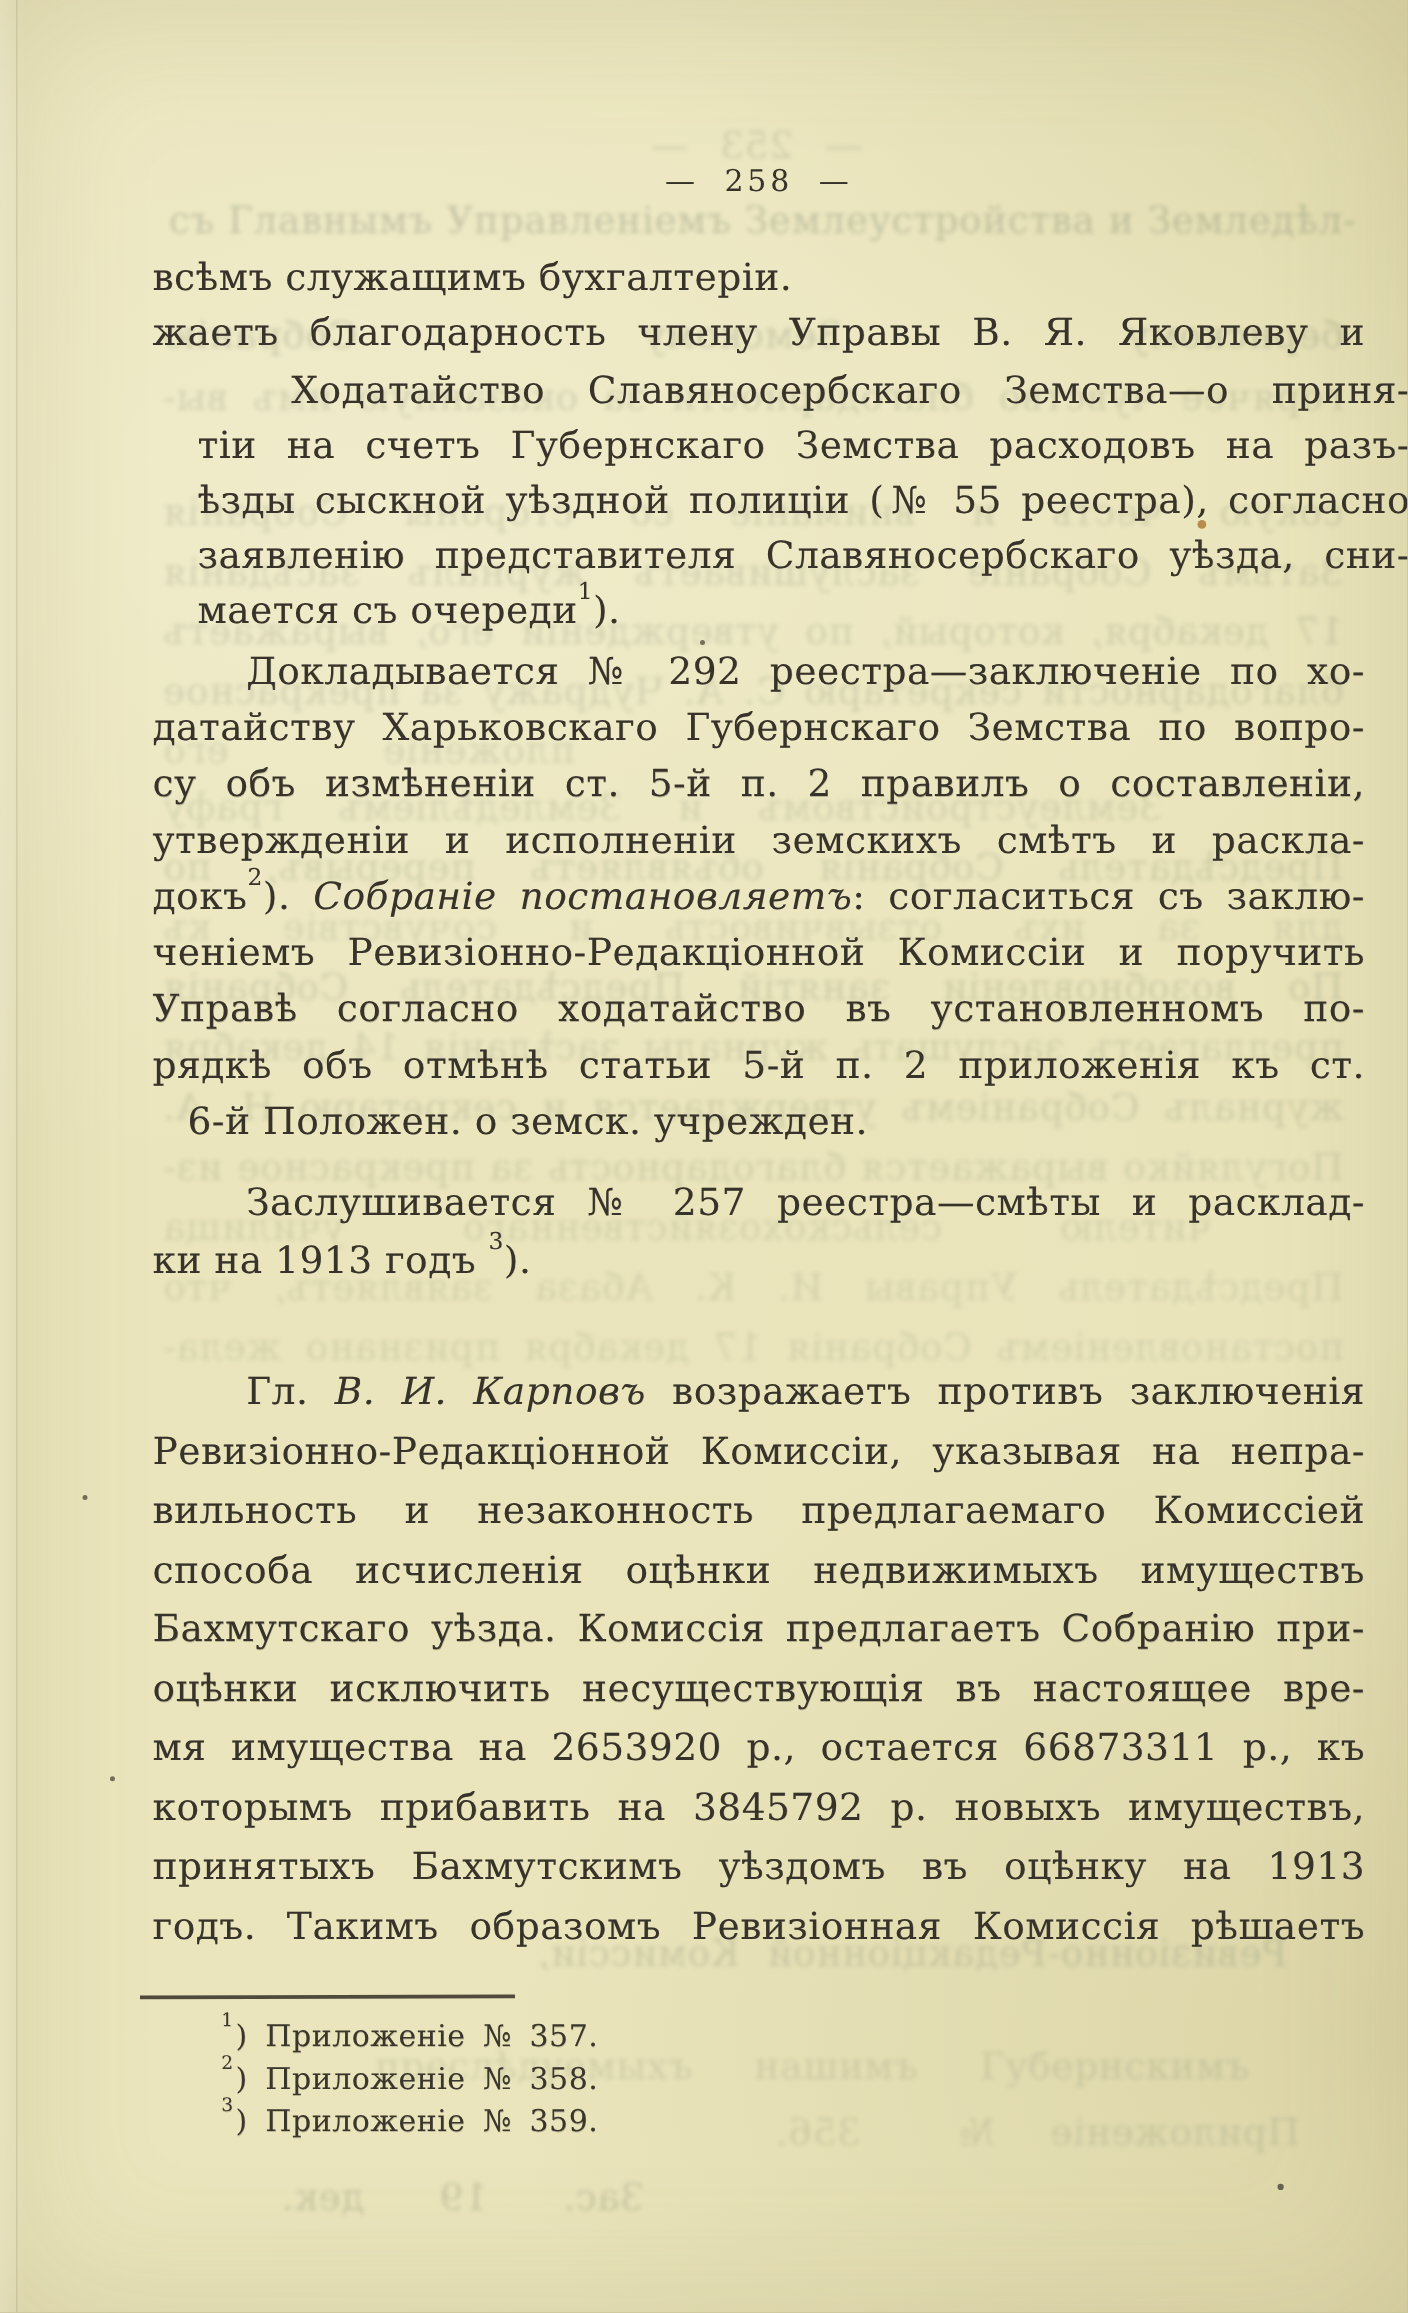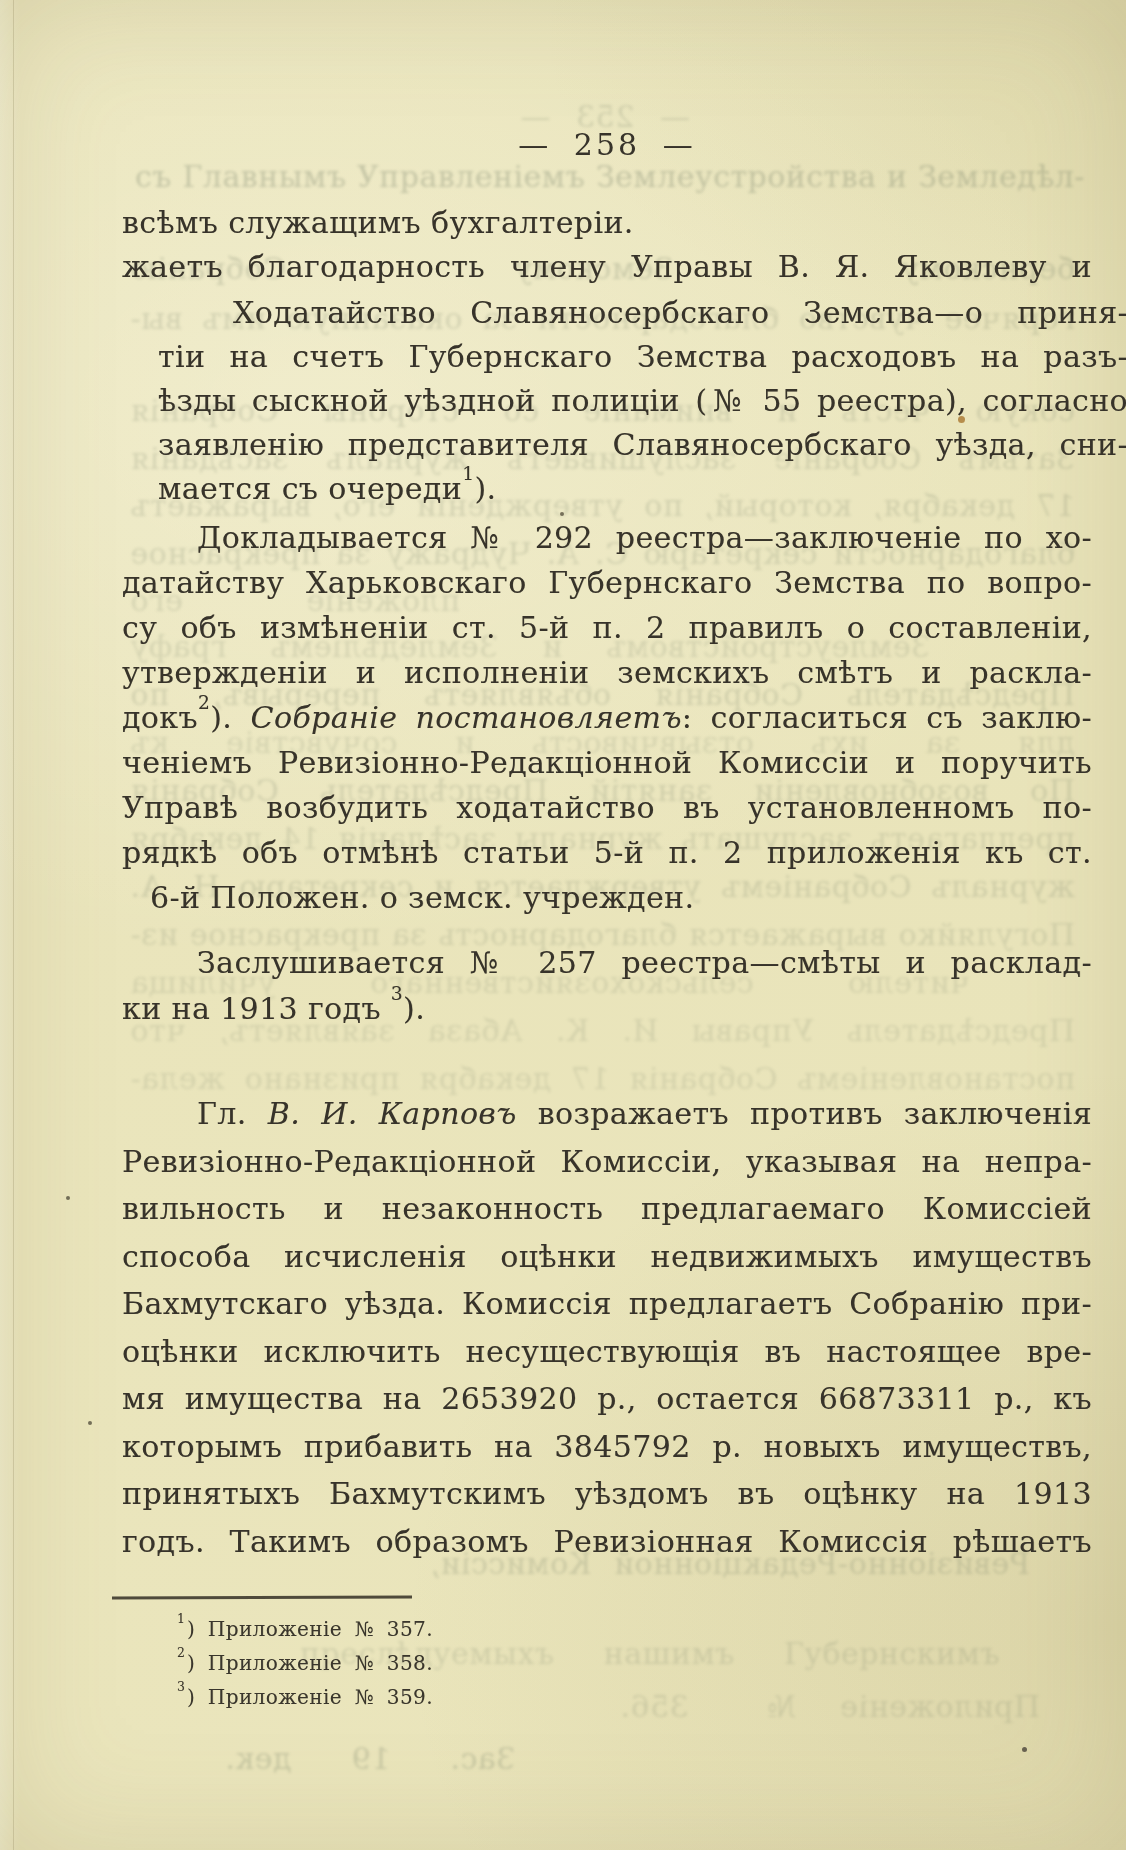--- a/index.html
+++ b/index.html
@@ -12,33 +12,33 @@
       radial-gradient(900px 500px at 100% 2%, rgba(160,148,88,0.14), rgba(160,148,88,0) 65%),
       linear-gradient(90deg, #f1eecd 0px, #eae5bc 20px, #e9e4ba 100%);
     box-shadow: inset 0 0 120px rgba(120,108,58,0.18);
   }
   .page::before{
     content:""; position:absolute; left:13px; top:0; width:1px; height:100%;
     background:rgba(120,110,70,0.22); pointer-events:none;
   }
   .pagenum{
     position:absolute; top:126px; left:122px; width:970px; height:38px;
-    text-align:center; font-size:30px; line-height:38px; color:#37332a;
+    text-align:center; font-size:24px; line-height:38px; color:#37332a;
     letter-spacing:3px; word-spacing:10px;
   }
   .textcol{position:absolute; left:122px; top:0; width:970px; color:#37332a;}
   .para{position:absolute; left:0; width:970px; font-size:30px; letter-spacing:0.4px;
         text-shadow:0.3px 0.3px 0 rgba(60,55,40,0.28);}
   .line{white-space:normal; text-align:left; overflow:visible;}
   .line.just{text-align:justify; text-align-last:justify;}
   .it{font-style:italic;}
   sup{font-size:0.62em; line-height:0; position:relative; top:-0.45em;}
   .rule{position:absolute; left:112px; top:1596px; width:300px; height:3px;
         background:rgba(52,47,37,0.85); transform:rotate(-0.15deg);}
-  .footnotes{position:absolute; left:177px; top:1612px; color:#3a362c; font-size:20px;
+  .footnotes{position:absolute; left:177px; top:1612px; color:#3a362c; font-size:24px;
              text-shadow:0.3px 0.3px 0 rgba(60,55,40,0.25);}
   .fnline{height:34px; line-height:34px;}
   .fnline span{margin-left:2px; letter-spacing:0.4px; word-spacing:6px;}
   .ghostlayer{position:absolute; inset:0; pointer-events:none;}
   .ghost{
     position:absolute; font-size:30px; height:38px; line-height:38px;
     color:#68745e; filter:blur(1.7px);
     text-align:justify; text-align-last:justify; overflow:hidden;
     letter-spacing:0.5px;
   }
@@ -87,21 +87,21 @@
         <div class="line just" style="height: 44px; line-height: 44px;"><span>заявленію представителя Славяносербскаго уѣзда, сни-</span></div>
         <div class="line" style="height: 44px; line-height: 44px;"><span>мается съ очереди</span><sup>1</sup><span>).</span></div>
       </div>
       <div class="para" style="top: 515px;">
         <div class="line just" style="height: 45px; line-height: 45px; text-indent: 75px;"><span>Докладывается № 292 реестра—заключеніе по хо-</span></div>
         <div class="line just" style="height: 45px; line-height: 45px;"><span>датайству Харьковскаго Губернскаго Земства по вопро-</span></div>
         <div class="line just" style="height: 45px; line-height: 45px;"><span>су объ измѣненіи ст. 5-й п. 2 правилъ о составленіи,</span></div>
         <div class="line just" style="height: 45px; line-height: 45px;"><span>утвержденіи и исполненіи земскихъ смѣтъ и раскла-</span></div>
         <div class="line just" style="height: 45px; line-height: 45px;"><span>докъ</span><sup>2</sup><span>). </span><span class="it">Собраніе постановляетъ</span><span>: согласиться съ заклю-</span></div>
         <div class="line just" style="height: 45px; line-height: 45px;"><span>ченіемъ Ревизіонно-Редакціонной Комиссіи и поручить</span></div>
-        <div class="line just" style="height: 45px; line-height: 45px;"><span>Управѣ возбудить ходатайство въ установленномъ по-</span></div>
+        <div class="line just" style="height: 45px; line-height: 45px;"><span>Управѣ согласно ходатайство въ установленномъ по-</span></div>
         <div class="line just" style="height: 45px; line-height: 45px;"><span>рядкѣ объ отмѣнѣ статьи 5-й п. 2 приложенія къ ст.</span></div>
         <div class="line" style="height: 45px; line-height: 45px; margin-left: 28px;"><span>6-й Положен. о земск. учрежден.</span></div>
       </div>
       <div class="para" style="top: 940px;">
         <div class="line just" style="height: 46px; line-height: 46px; text-indent: 75px;"><span>Заслушивается № 257 реестра—смѣты и расклад-</span></div>
         <div class="line" style="height: 46px; line-height: 46px;"><span>ки на 1913 годъ </span><sup>3</sup><span>).</span></div>
       </div>
       <div class="para" style="top: 1050px; margin-top: 40px;">
         <div class="line just" style="height: 47.5px; line-height: 47.5px; text-indent: 75px;"><span>Гл. </span><span class="it">В. И. Карповъ</span><span> возражаетъ противъ заключенія</span></div>
         <div class="line just" style="height: 47.5px; line-height: 47.5px;"><span>Ревизіонно-Редакціонной Комиссіи, указывая на непра-</span></div>

